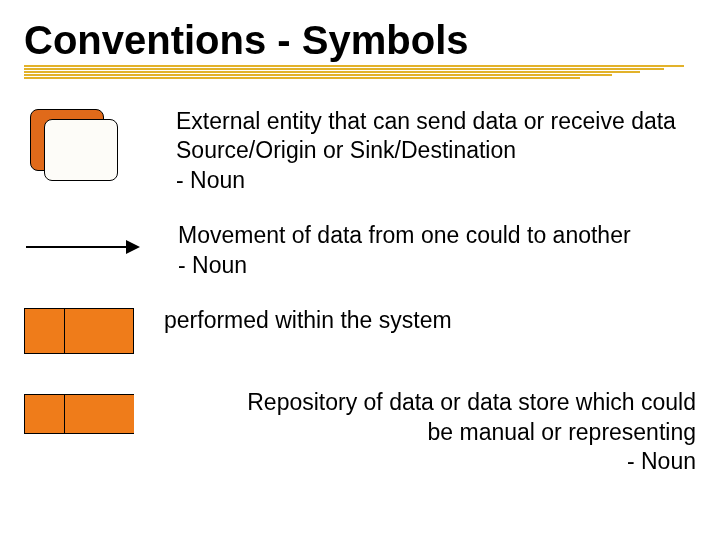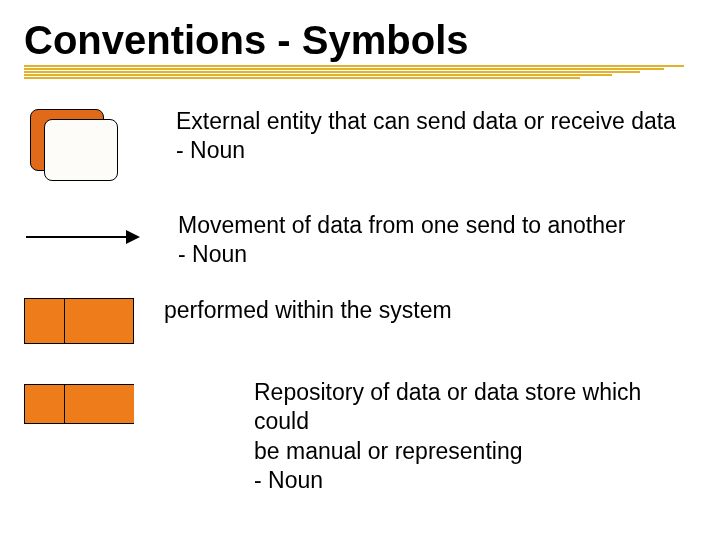--- a/index.html
+++ b/index.html
@@ -150,21 +150,21 @@
     width: 40px;
     height: 100%;
     border-right: 1.5px solid #000;
     box-sizing: border-box;
   }
 
   
   .row.r1 .desc { margin-left: 12px; }
   .row.r2 .desc { margin-left: 14px; }
   .row.r3 .desc { margin-left: 0px; }
-  .row.r4 .desc { margin-left: 100px; }
+  .row.r4 .desc { margin-left: 28px; text-align: right; }
   .row.r4 .symcell { flex-basis: 130px; width: 130px; }
 
   .row.r4 { margin-top: 34px; margin-bottom: 0; }
 </style>
 </head>
 <body>
 
 <div class="slide">
 
   <h1 class="title">Conventions - Symbols</h1>
@@ -180,33 +180,34 @@
 
     <div class="row r1">
       <div class="symcell">
         <div class="entity-wrap">
           <div class="entity-shadow"></div>
           <div class="entity-front"></div>
         </div>
       </div>
       <div class="desc">
         <span class="line">External entity that can send data or receive data</span>
+        <span class="line">Source/Origin or Sink/Destination</span>
         <span class="line">- Noun</span>
       </div>
     </div>
 
     <div class="row r2">
       <div class="symcell">
         <div class="arrow-wrap">
           <div class="arrow-line"></div>
           <div class="arrow-head"></div>
         </div>
       </div>
       <div class="desc">
-        <span class="line">Movement of data from one send to another</span>
+        <span class="line">Movement of data from one could to another</span>
         <span class="line">- Noun</span>
       </div>
     </div>
 
     <div class="row r3">
       <div class="symcell">
         <div class="process-wrap">
           <div class="process-left"></div>
         </div>
       </div>

